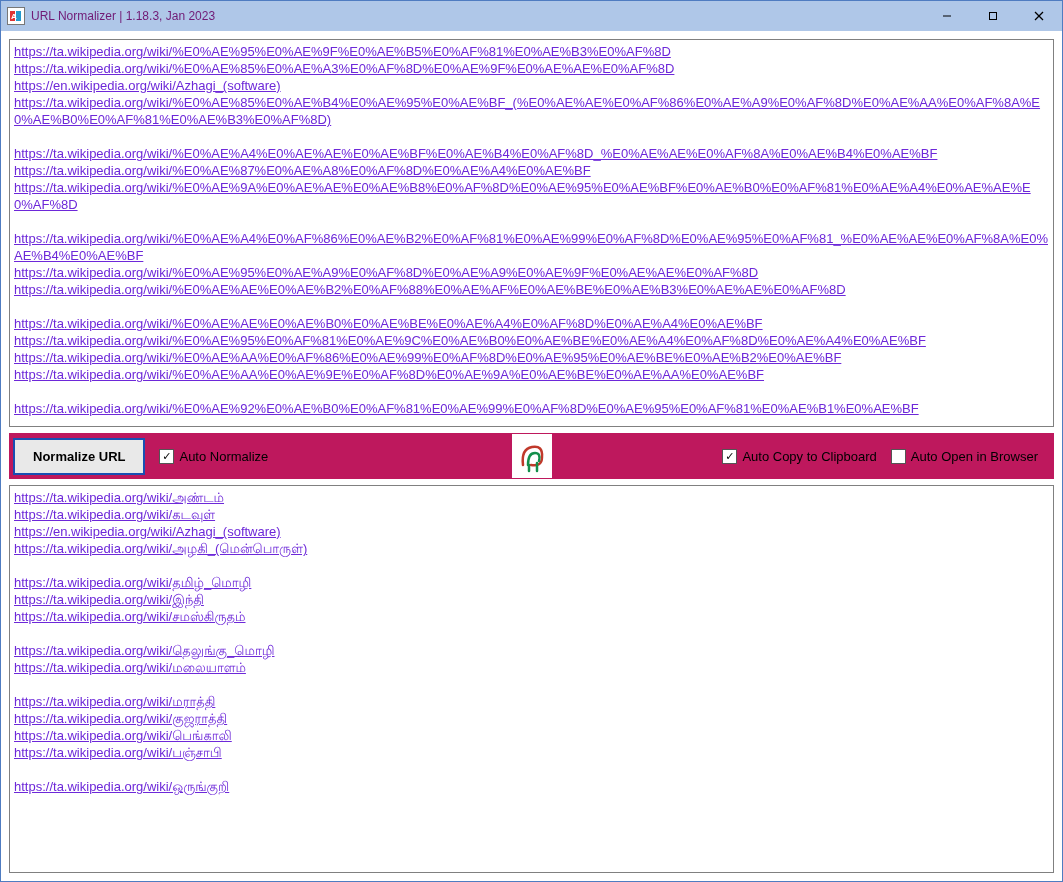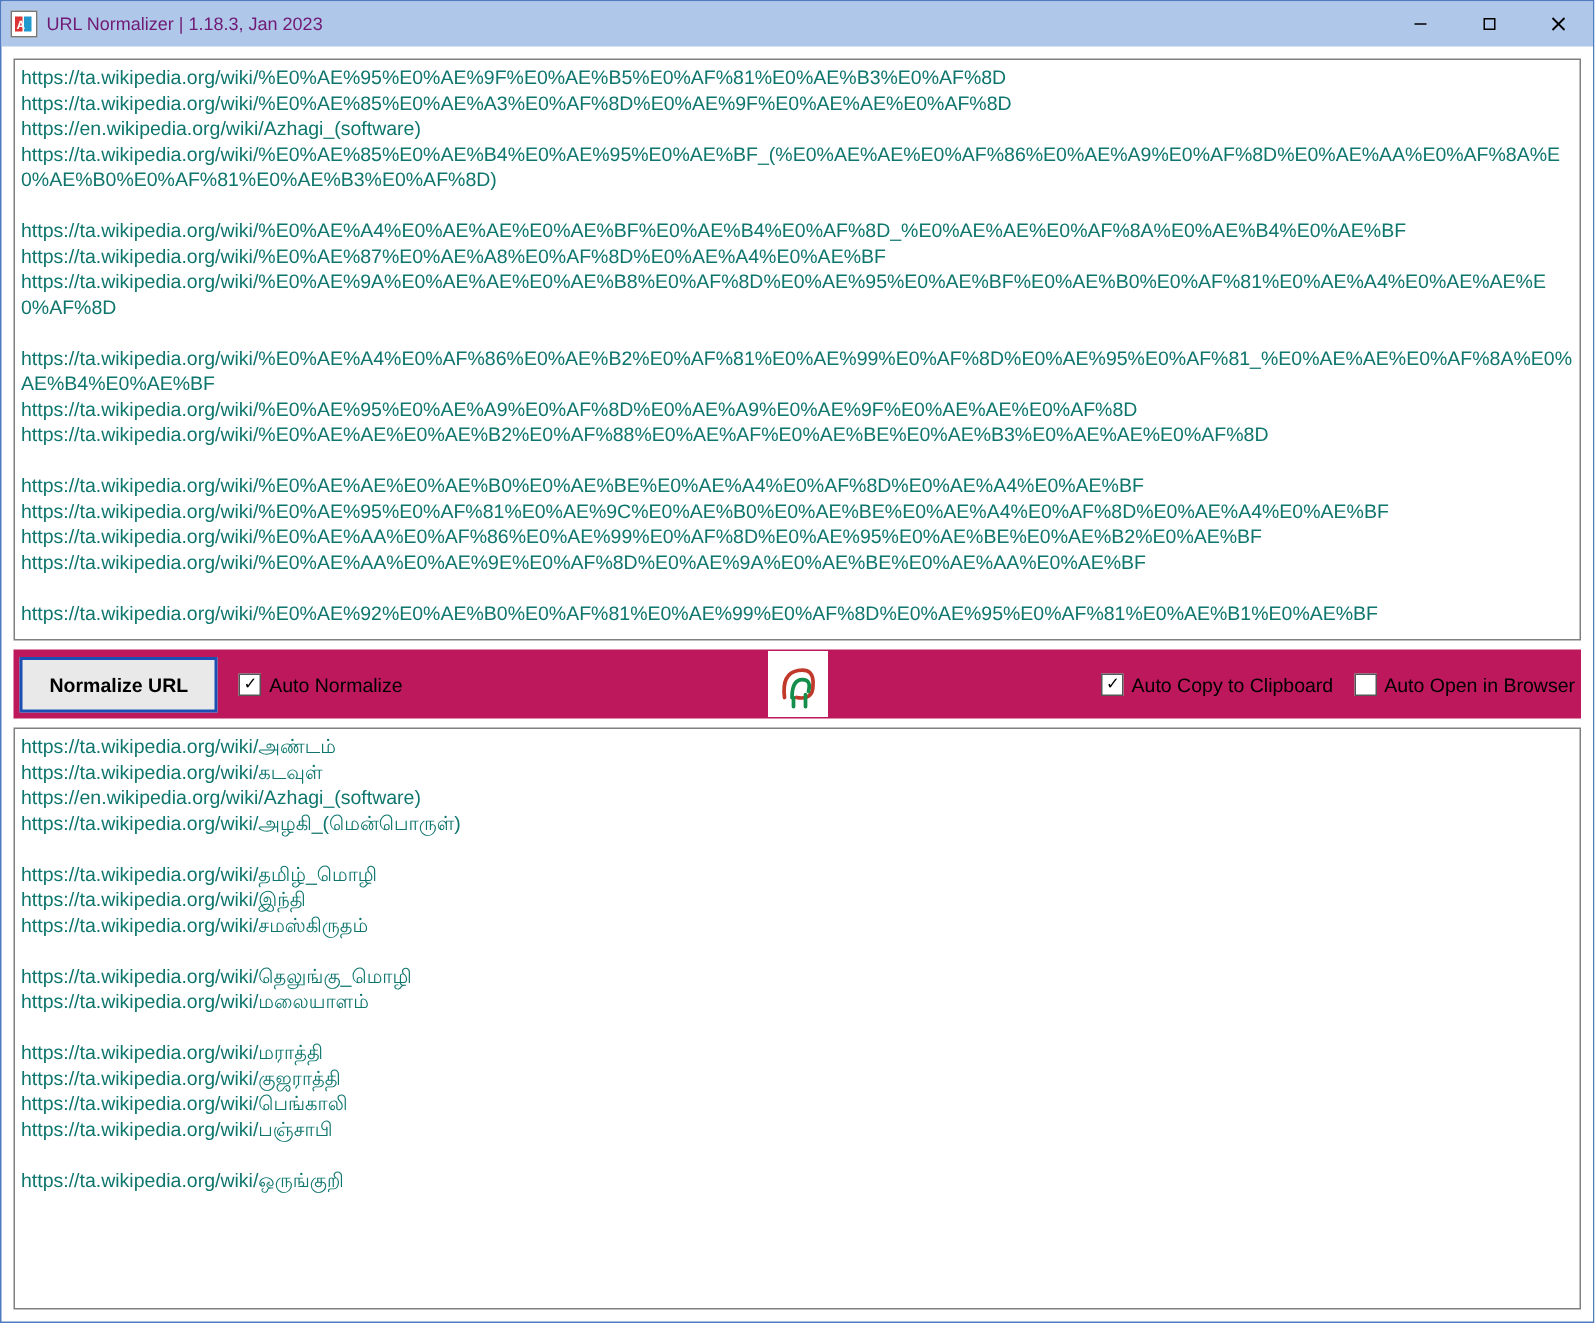--- a/index.html
+++ b/index.html
@@ -73,21 +73,22 @@
     font-size: 13px;
     line-height: 17px;
   }
   .pane-top {
     height: 380px;
   }
   .pane-bottom {
     flex: 1;
   }
   .link {
-    color: #0f766e;
+    color: #6d28d9;
+    text-decoration: underline;
     cursor: pointer;
     font-size: 13px;
     word-break: break-all;
   }
   .toolbar {
     height: 46px;
     background: #be185d;
     display: flex;
     align-items: center;
     padding: 0 4px;
@@ -224,21 +225,21 @@
           <path d="M11 26 Q11 14 18 14 Q24 14 22 22" fill="none" stroke="#148f4b" stroke-width="2.5" stroke-linecap="round"></path>
           <path d="M12 26 L12 32 M20 24 L20 32" fill="none" stroke="#148f4b" stroke-width="2.5" stroke-linecap="round"></path>
         </svg>
       </div>
 
       <div class="right-group">
         <label class="chk">
           <span class="box" id="chk-auto-copy">✓</span>
           <span>Auto Copy to Clipboard</span>
         </label>
-        <label class="chk" style="margin-right:0">
+        <label class="chk" style="margin-right:12px">
           <span class="box" id="chk-auto-open"></span>
           <span>Auto Open in Browser</span>
         </label>
       </div>
     </div>
 
     <div class="pane pane-bottom" id="output-pane">
         <div class="url-row"><span class="link">https://ta.wikipedia.org/wiki/அண்டம்</span></div>
         <div class="url-row"><span class="link">https://ta.wikipedia.org/wiki/கடவுள்</span></div>
         <div class="url-row"><span class="link">https://en.wikipedia.org/wiki/Azhagi_(software)</span></div>

